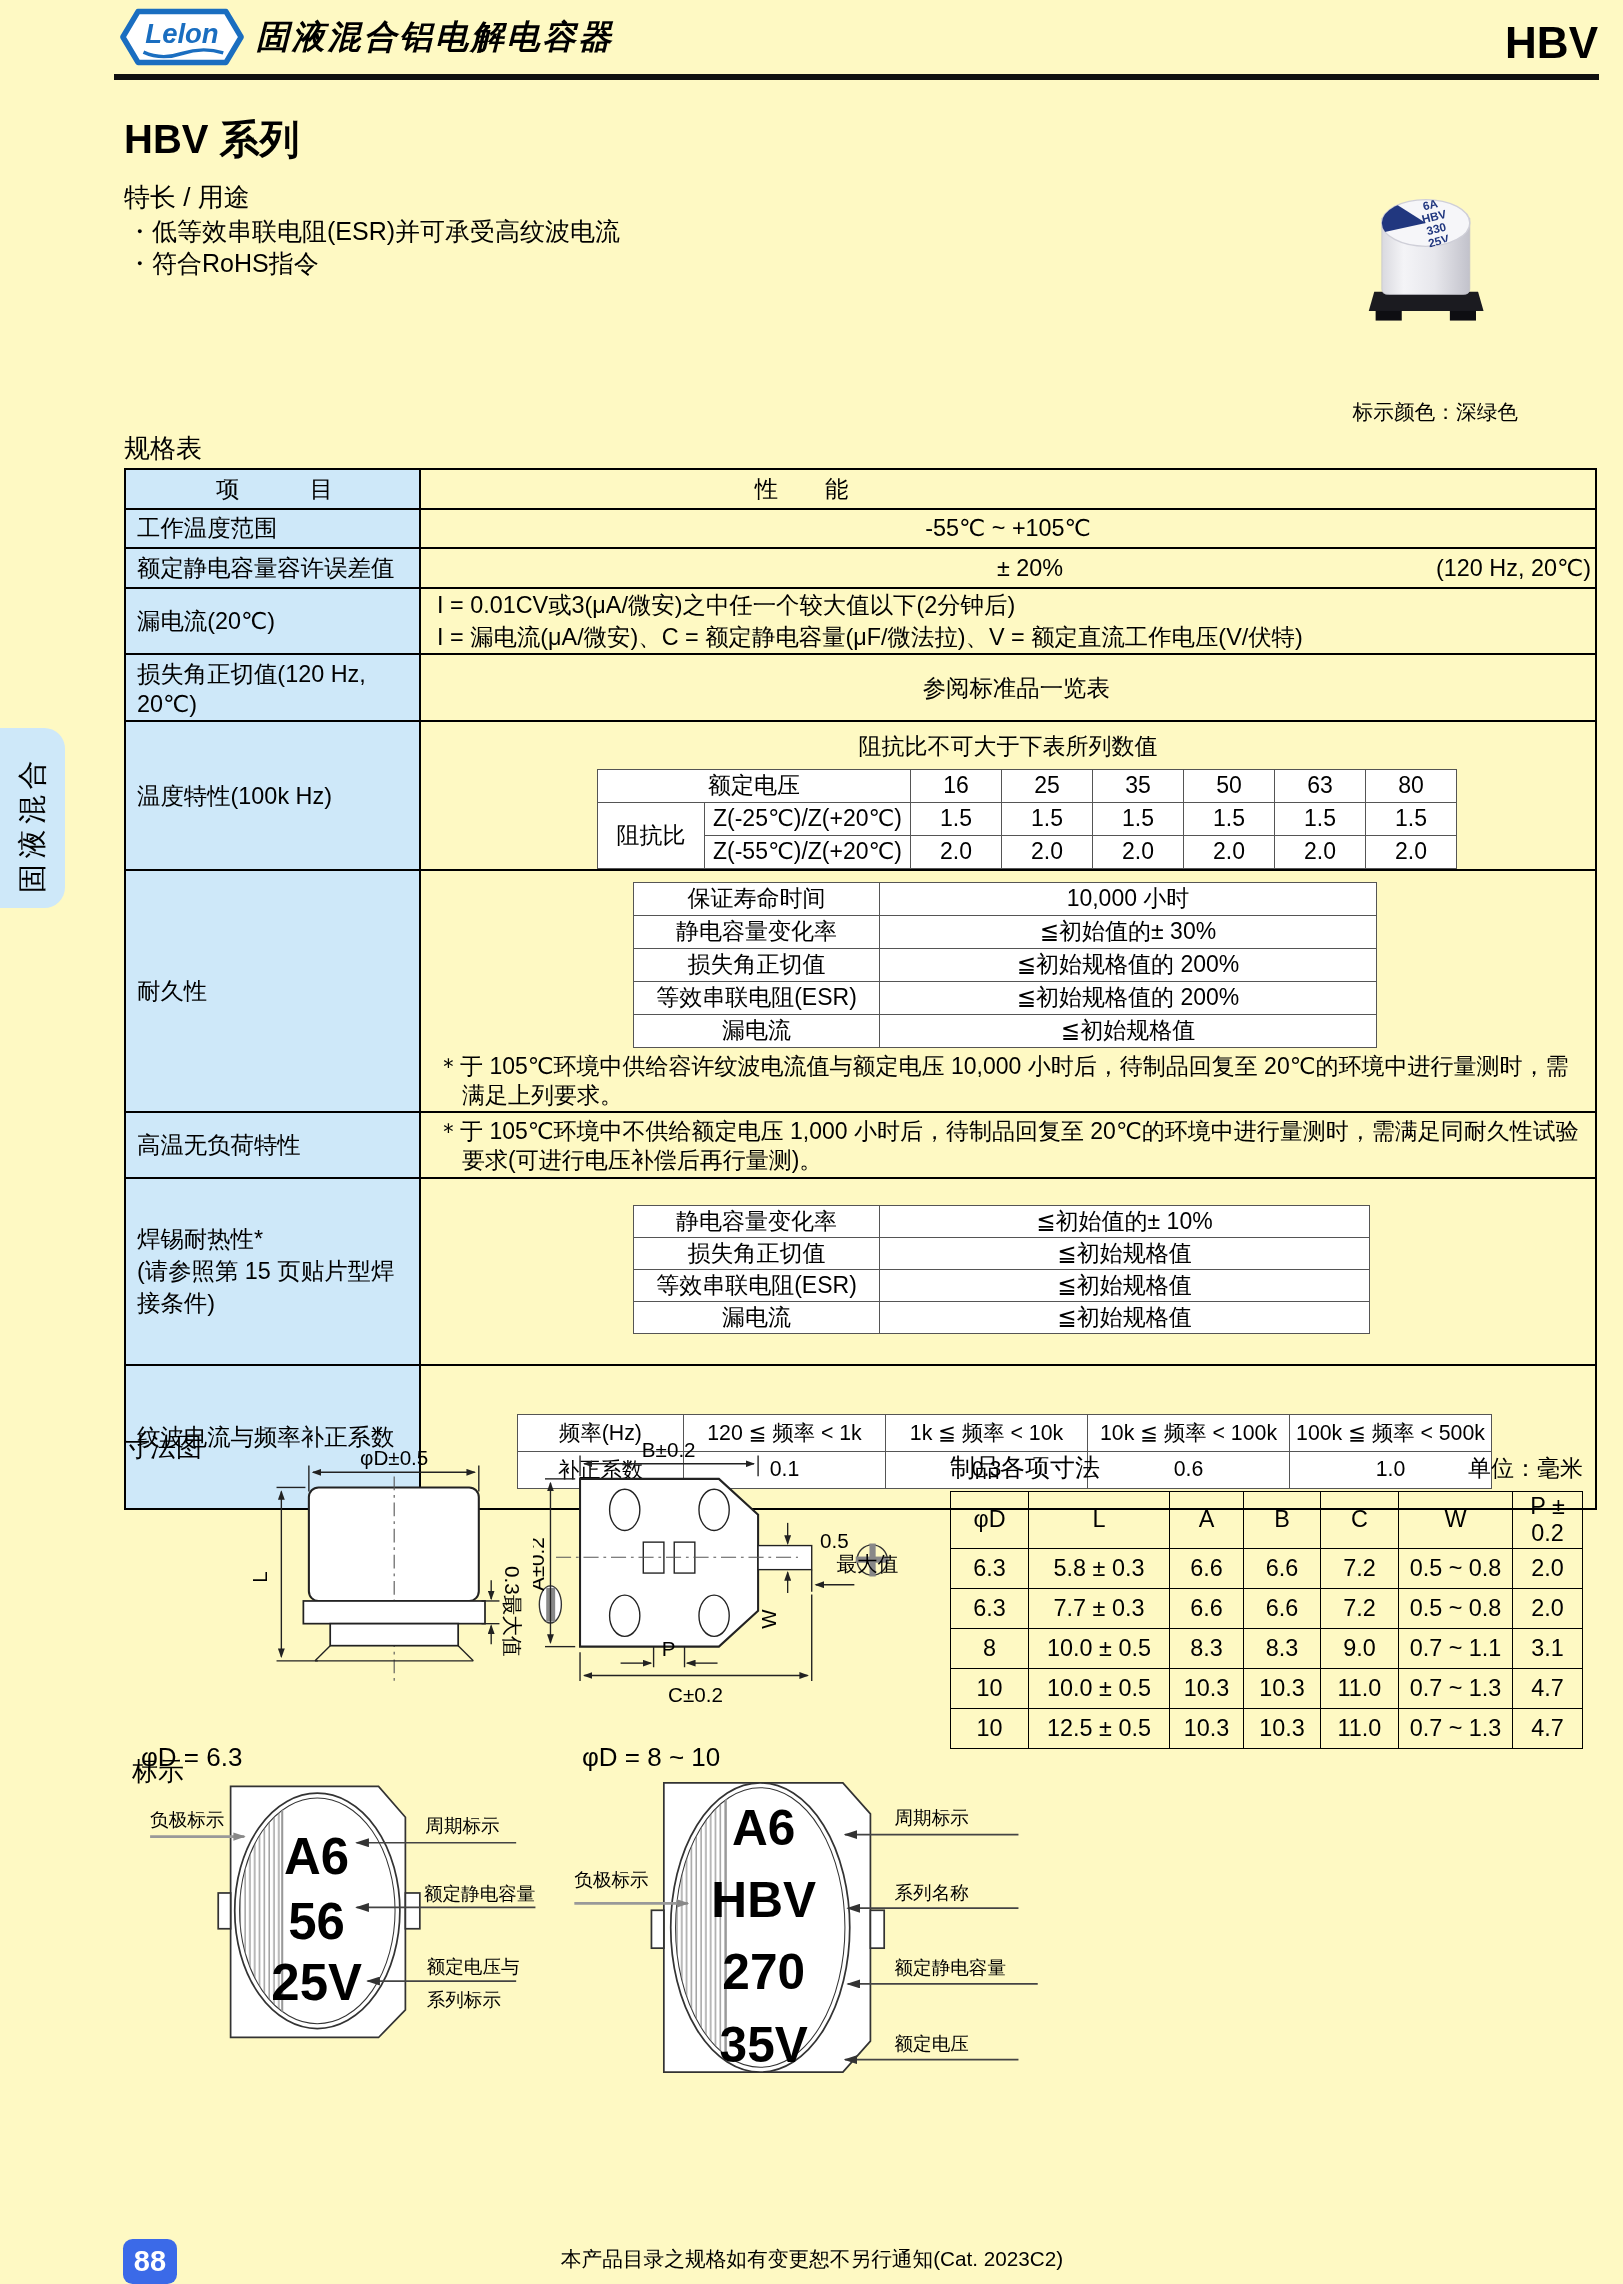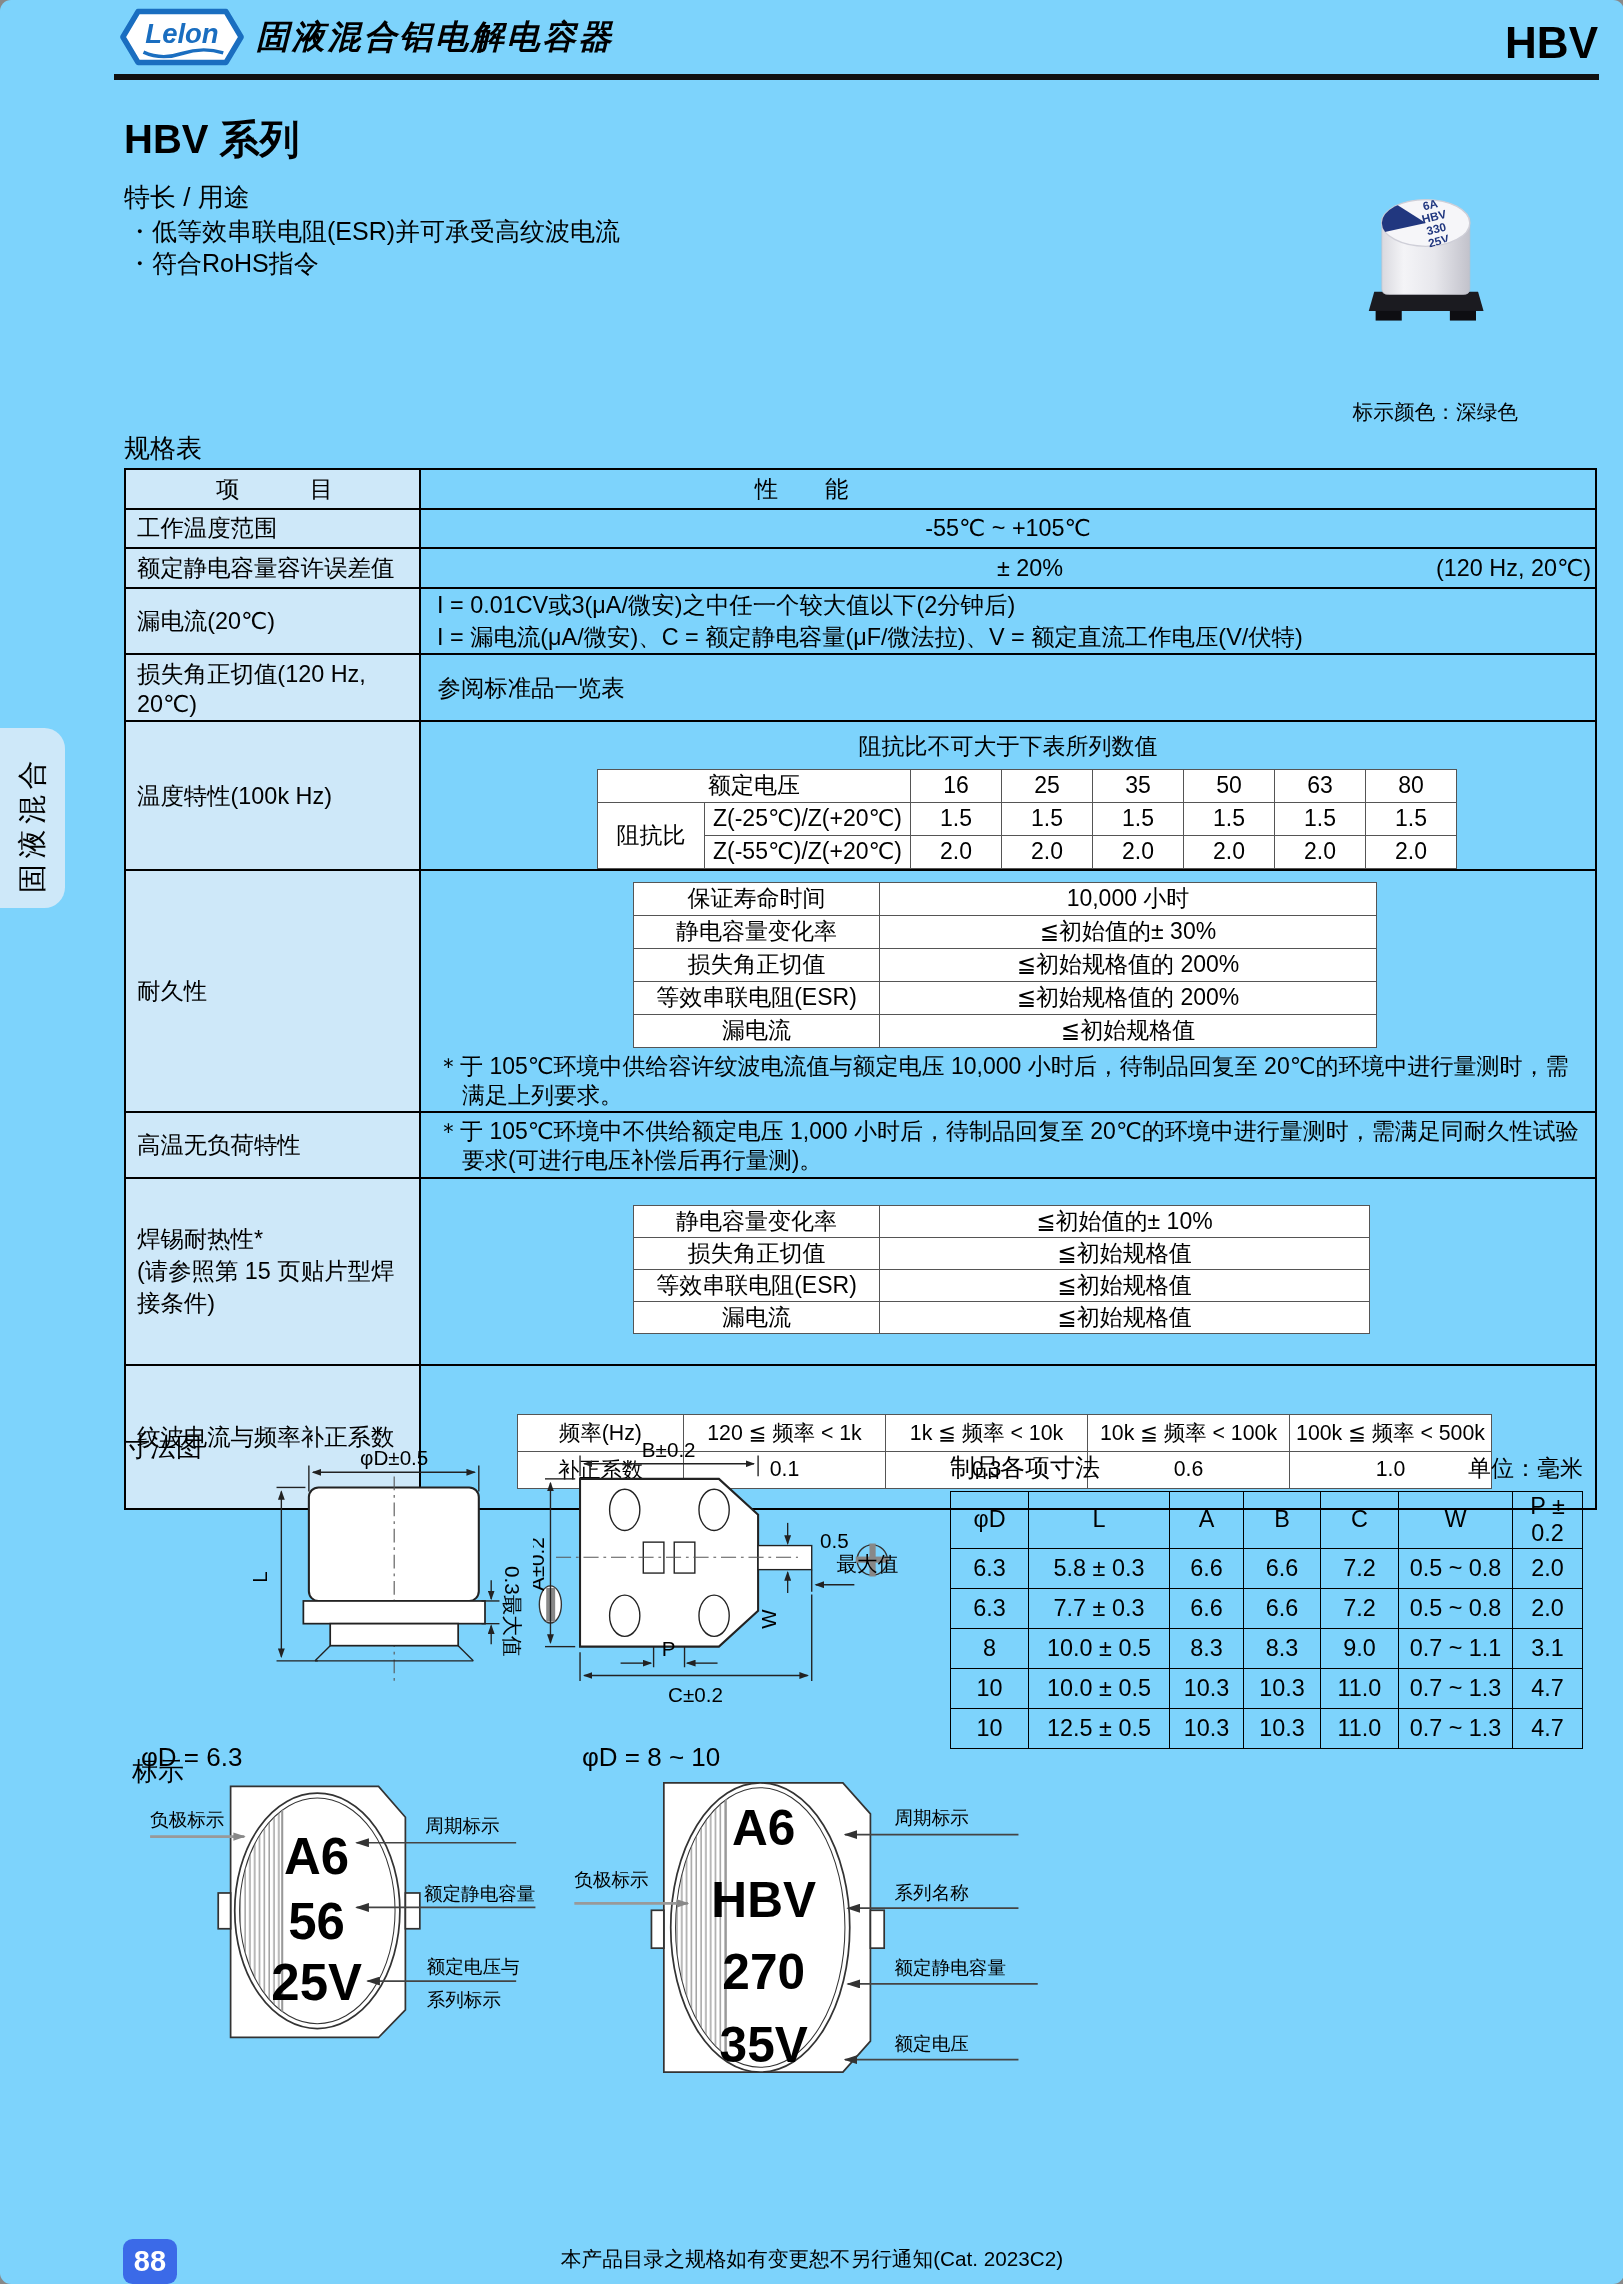--- a/index.html
+++ b/index.html
@@ -1,17 +1,17 @@
 <!DOCTYPE html>
 <html style="font-size:11px"><head>
 <meta charset="utf-8">
 <style>
   html,body{margin:0;padding:0;background:#888;}
-  #page{position:relative;width:1624px;height:2284px;background:#7dd3fc;overflow:hidden;
-        font-family:"Liberation Sans","DejaVu Sans",sans-serif;color:#000;border-radius:11px;}
+  #page{position:relative;width:1624px;height:2284px;background:#fef9c3;overflow:hidden;
+        font-family:"Liberation Sans","DejaVu Sans",sans-serif;color:#000;}
   .abs{position:absolute;}
   .hdr-title{left:256px;top:15px;font-size:33px;font-weight:bold;font-style:italic;letter-spacing:2.8px;font-family:Liberation Mono, monospace;}
   .hdr-code{left:1404px;top:18px;width:194px;text-align:right;font-size:44px;font-weight:bold;}
   .hdr-rule{left:114px;top:74px;width:1485px;height:6.2px;background:#111;}
   .series-title{left:124px;top:112px;font-size:40px;font-weight:bold;}
   .feat-title{left:124px;top:180px;font-size:26px;}
   .features{left:127px;top:215px;list-style:none;margin:0;padding:0;font-size:25px;}
   .features li{line-height:32px;}
   .features li::before{content:"・";}
   .color-note{left:1325px;top:398px;width:193px;font-size:20.7px;text-align:right;}
@@ -21,21 +21,21 @@
   .sec-title{font-size:26px;}
   
   table.spec{position:absolute;left:124px;top:468px;width:1473px;border-collapse:collapse;
       table-layout:fixed;font-size:23.4px;}
   table.spec>tbody>tr>td{border:2.1px solid #000;vertical-align:middle;padding:0;}
   table.spec td.lbl{background:#cee8f9;padding:2.8px 6.9px 2.8px 11px;}
   td.cc{text-align:center;}
   .tolcell{position:relative;}
   .tolcell .mid{position:absolute;left:0;right:0;top:50%;transform:translateY(-50%);text-align:center;padding-left:44px;}
   .tolcell .rgt{position:absolute;right:4px;top:50%;transform:translateY(-50%);margin-left:14px;}
-  .lpad{padding-left:16.5px !important;text-align:left;}
+  .lpad{padding-left:16.5px !important;text-align:center;}
   .leak div{padding-left:16px;line-height:32px;}
   .note{padding:4.1px 12.4px 1.4px 41px;text-indent:-25px;font-size:23px;line-height:29px;}
   
   table.inner{border-collapse:collapse;background:#fff;font-size:23px;}
   table.inner td{border:1.4px solid #555;text-align:center;vertical-align:middle;height:32px;padding:0 2.8px;white-space:nowrap;}
   table.tchar{margin:6.9px 0 0 176px;width:860px;}
   table.endur{margin:10.3px 0 0 212px;width:744px;}
   table.endur td{height:32px;}
   table.sold{margin:26px 0 0 212px;width:737px;}
   table.sold td{height:30px;}

